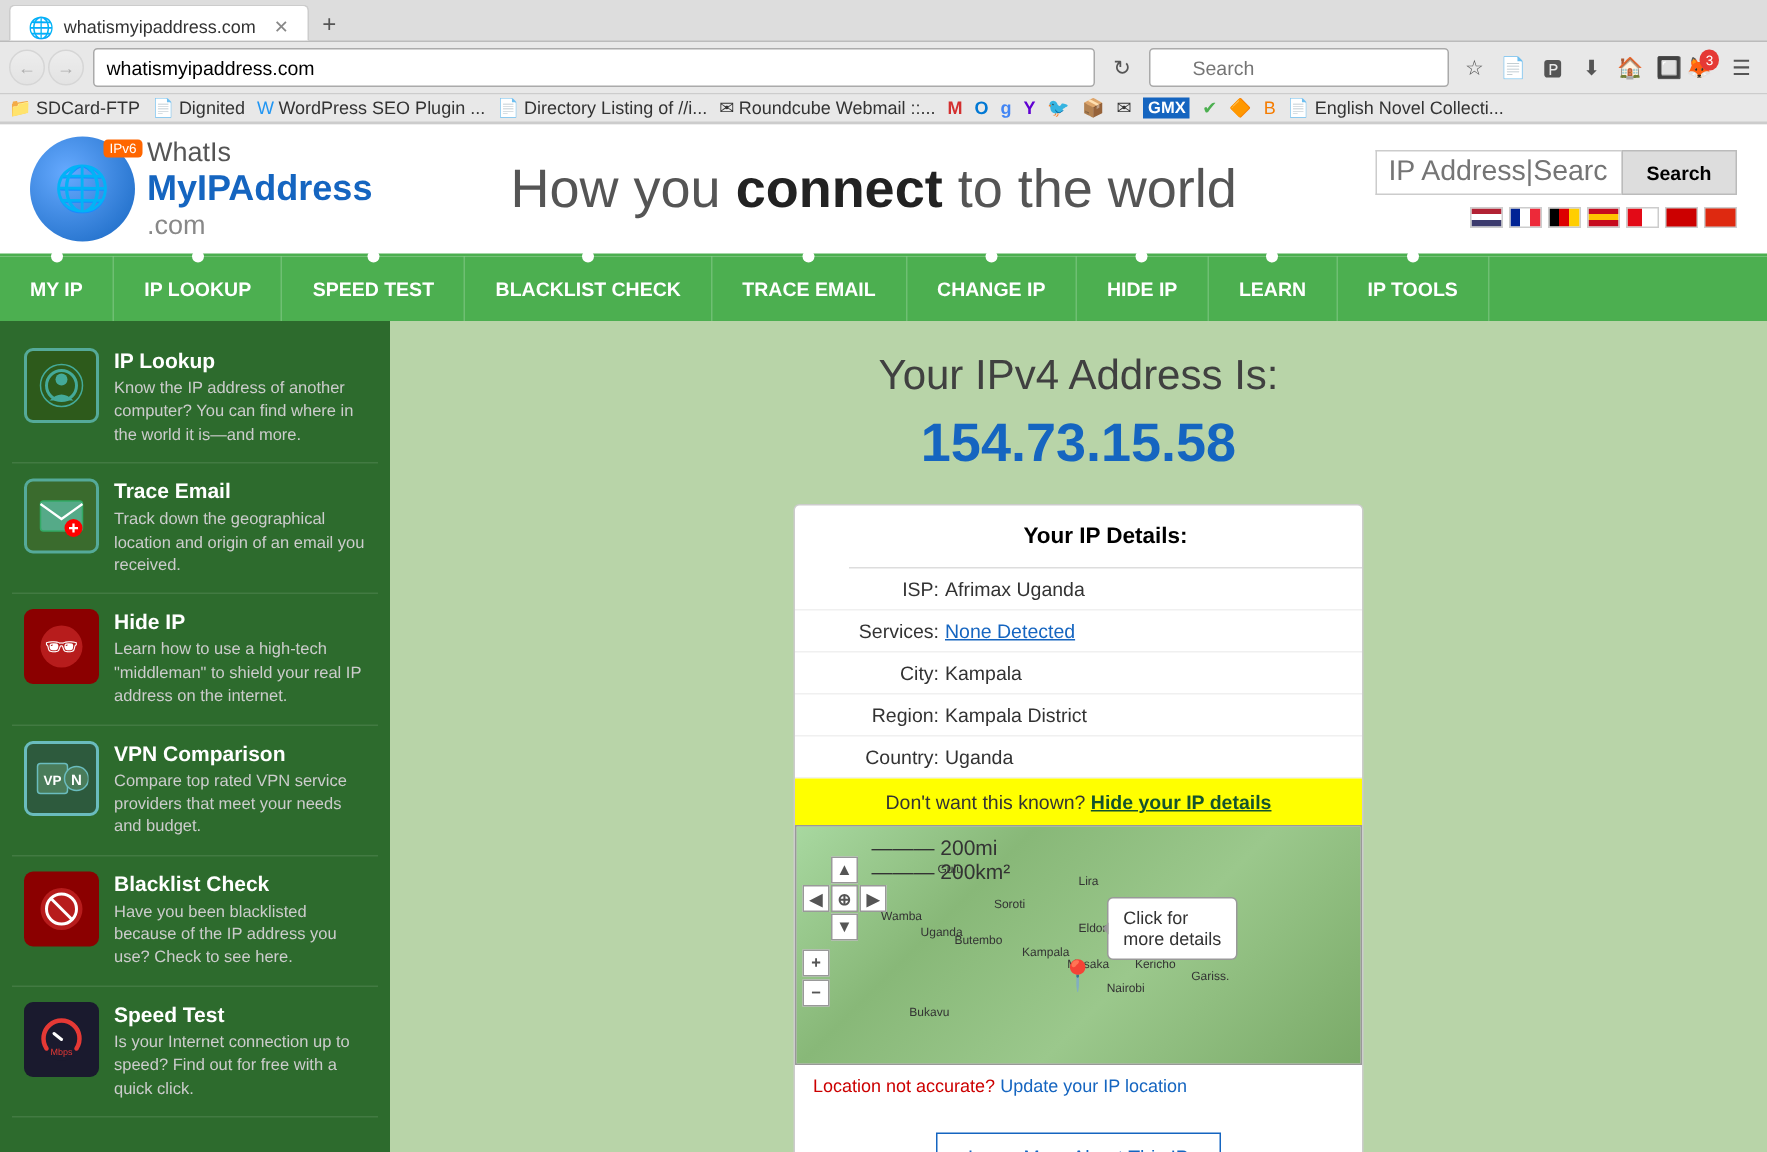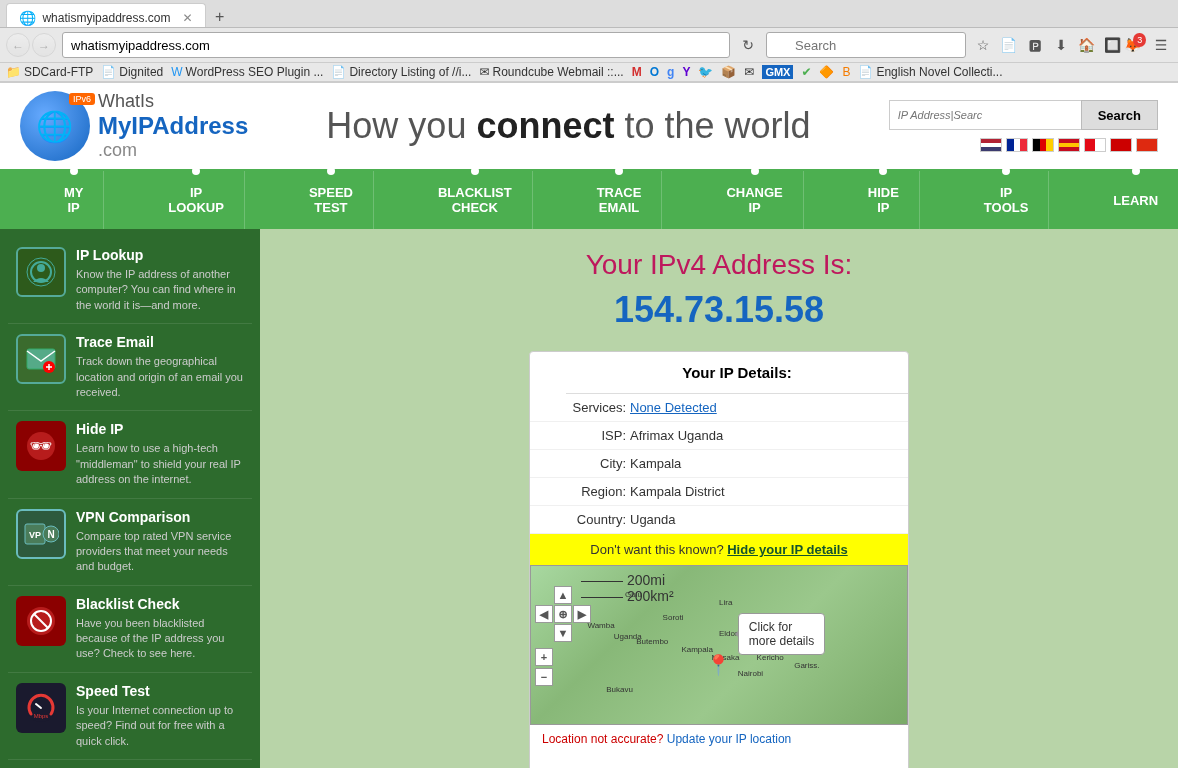--- a/index.html
+++ b/index.html
@@ -30,27 +30,27 @@
     .logo-globe { width: 70px; height: 70px; background: radial-gradient(circle at 35% 35%, #6af, #1565c0); border-radius: 50%; display: flex; align-items: center; justify-content: center; font-size: 30px; position: relative; }
     .logo-text { display: flex; flex-direction: column; }
     .logo-text .whatis { font-size: 22px; color: #444; font-weight: normal; }
     .logo-text .myip { font-size: 28px; color: #1565c0; font-weight: bold; }
     .logo-text .dotcom { font-size: 14px; color: #888; }
     .ipv6-badge { background: #ff6600; color: white; font-size: 9px; padding: 1px 4px; border-radius: 3px; position: absolute; top: 2px; right: -5px; }
     .site-tagline { font-size: 36px; color: #555; font-weight: normal; }
     .site-tagline strong { font-weight: bold; color: #222; }
     .header-right { display: flex; flex-direction: column; align-items: flex-end; gap: 8px; }
     .ip-search-box { display: flex; }
-    .ip-search-input { width: 192px; height: 30px; border: 1px solid #ccc; border-right: none; padding: 0 8px; font-size: 11px; color: #aaa; font-style: italic; }
+    .ip-search-input { width: 164px; height: 30px; border: 1px solid #ccc; border-right: none; padding: 0 8px; font-size: 19px; color: #aaa; }
     .ip-search-btn { height: 30px; padding: 0 16px; background: #ddd; border: 1px solid #bbb; cursor: pointer; font-size: 13px; font-weight: bold; }
     .lang-flags { display: flex; gap: 4px; }
 
     
     .main-nav { background: #4caf50; display: flex; align-items: stretch; }
-    .nav-item { color: white; padding: 14px 20px; font-size: 13px; font-weight: bold; cursor: pointer; text-align: center; display: flex; align-items: center; justify-content: center; border-right: 1px solid rgba(255,255,255,0.2); position: relative; margin-left: 44px; }
+    .nav-item { color: white; padding: 14px 20px; font-size: 13px; font-weight: bold; cursor: pointer; text-align: center; display: flex; align-items: center; justify-content: center; border-right: 1px solid rgba(255,255,255,0.2); position: relative; }
     .nav-item::before { content: ''; width: 8px; height: 8px; background: white; border-radius: 50%; position: absolute; top: -4px; left: 50%; transform: translateX(-50%); }
 
     
     .content-area { display: flex; background: #4caf50; min-height: 500px; }
 
     
     .sidebar { width: 260px; background: #2d6b2d; padding: 8px; flex-shrink: 0; }
     .sidebar-item { display: flex; gap: 10px; padding: 10px 8px; border-bottom: 1px solid rgba(255,255,255,0.1); cursor: pointer; }
     .sidebar-icon { width: 50px; height: 50px; flex-shrink: 0; border-radius: 6px; overflow: hidden; display: flex; align-items: center; justify-content: center; font-size: 24px; }
     .sidebar-icon.ip-lookup { background: #2d5a1b; border: 2px solid #5a9; }
@@ -59,21 +59,21 @@
     .sidebar-icon.vpn { background: #4a7c3f; border: 2px solid #8bc; }
     .sidebar-icon.blacklist { background: #8b0000; }
     .sidebar-icon.speed-test { background: #1a1a2e; }
     .sidebar-text { color: white; }
     .sidebar-text h3 { font-size: 14px; font-weight: bold; margin-bottom: 4px; }
     .sidebar-text p { font-size: 11px; color: #ccc; line-height: 1.4; }
 
     
     .main-content { flex: 1; background: #b8d4a8; padding: 20px; }
     .ip-display { text-align: center; margin-bottom: 20px; }
-    .ip-display h1 { font-size: 28px; color: #be185d; font-weight: normal; margin-bottom: 8px; }
+    .ip-display h1 { font-size: 28px; color: #404040; font-weight: normal; margin-bottom: 8px; }
     .ip-address { font-size: 36px; color: #1565c0; font-weight: bold; }
     .ip-details-box { background: white; border: 1px solid #ccc; border-radius: 4px; padding: 0; max-width: 380px; margin: 0 auto; }
     .ip-details-title { text-align: center; font-size: 15px; font-weight: bold; padding: 12px; border-bottom: 1px solid #ddd; margin-left: 36px; }
     .ip-details-row { display: flex; padding: 6px 16px; font-size: 13px; border-bottom: 1px solid #f0f0f0; }
     .ip-details-label { color: #333; min-width: 80px; text-align: right; margin-right: 4px; }
     .ip-details-value { color: #333; }
     .ip-details-value a { color: #1565c0; text-decoration: underline; cursor: pointer; }
     .yellow-bar { background: #ffff00; text-align: center; padding: 8px; font-size: 13px; color: #333; }
     .yellow-bar a { color: #14532d; font-weight: bold; text-decoration: underline; cursor: pointer; }
 
@@ -211,22 +211,22 @@
 </div>
 
 <nav class="main-nav">
   <div class="nav-item">MY IP</div>
   <div class="nav-item">IP LOOKUP</div>
   <div class="nav-item">SPEED TEST</div>
   <div class="nav-item">BLACKLIST CHECK</div>
   <div class="nav-item">TRACE EMAIL</div>
   <div class="nav-item">CHANGE IP</div>
   <div class="nav-item">HIDE IP</div>
+  <div class="nav-item">LEARN</div>
   <div class="nav-item">IP TOOLS</div>
-  <div class="nav-item">LEARN</div>
 </nav>
 
 <div class="content-area green-bg">
 
   <div class="sidebar">
 
     <div class="sidebar-item">
       <div class="sidebar-icon ip-lookup">
         <svg width="36" height="36" viewBox="0 0 36 36">
             <circle cx="18" cy="18" r="14" fill="#2d5a1b" stroke="#4a9"></circle>
@@ -315,29 +315,29 @@
   </div>
 
   <div class="main-content">
     <div class="ip-display">
       <h1>Your IPv4 Address Is:</h1>
       <div class="ip-address">154.73.15.58</div>
     </div>
 
     <div class="ip-details-box">
       <div class="ip-details-title">Your IP Details:</div>
+      <div class="ip-details-row">
+        <span class="ip-details-label">ISP:</span>
+        <span class="ip-details-value">Afrimax Uganda</span>
+      </div>
       <div class="ip-details-row">
         <span class="ip-details-label">Services:</span>
         <span class="ip-details-value">
           <a>None Detected</a>
         </span>
-      </div>
-      <div class="ip-details-row">
-        <span class="ip-details-label">ISP:</span>
-        <span class="ip-details-value">Afrimax Uganda</span>
       </div>
       <div class="ip-details-row">
         <span class="ip-details-label">City:</span>
         <span class="ip-details-value">Kampala</span>
       </div>
       <div class="ip-details-row">
         <span class="ip-details-label">Region:</span>
         <span class="ip-details-value">Kampala District</span>
       </div>
       <div class="ip-details-row">

